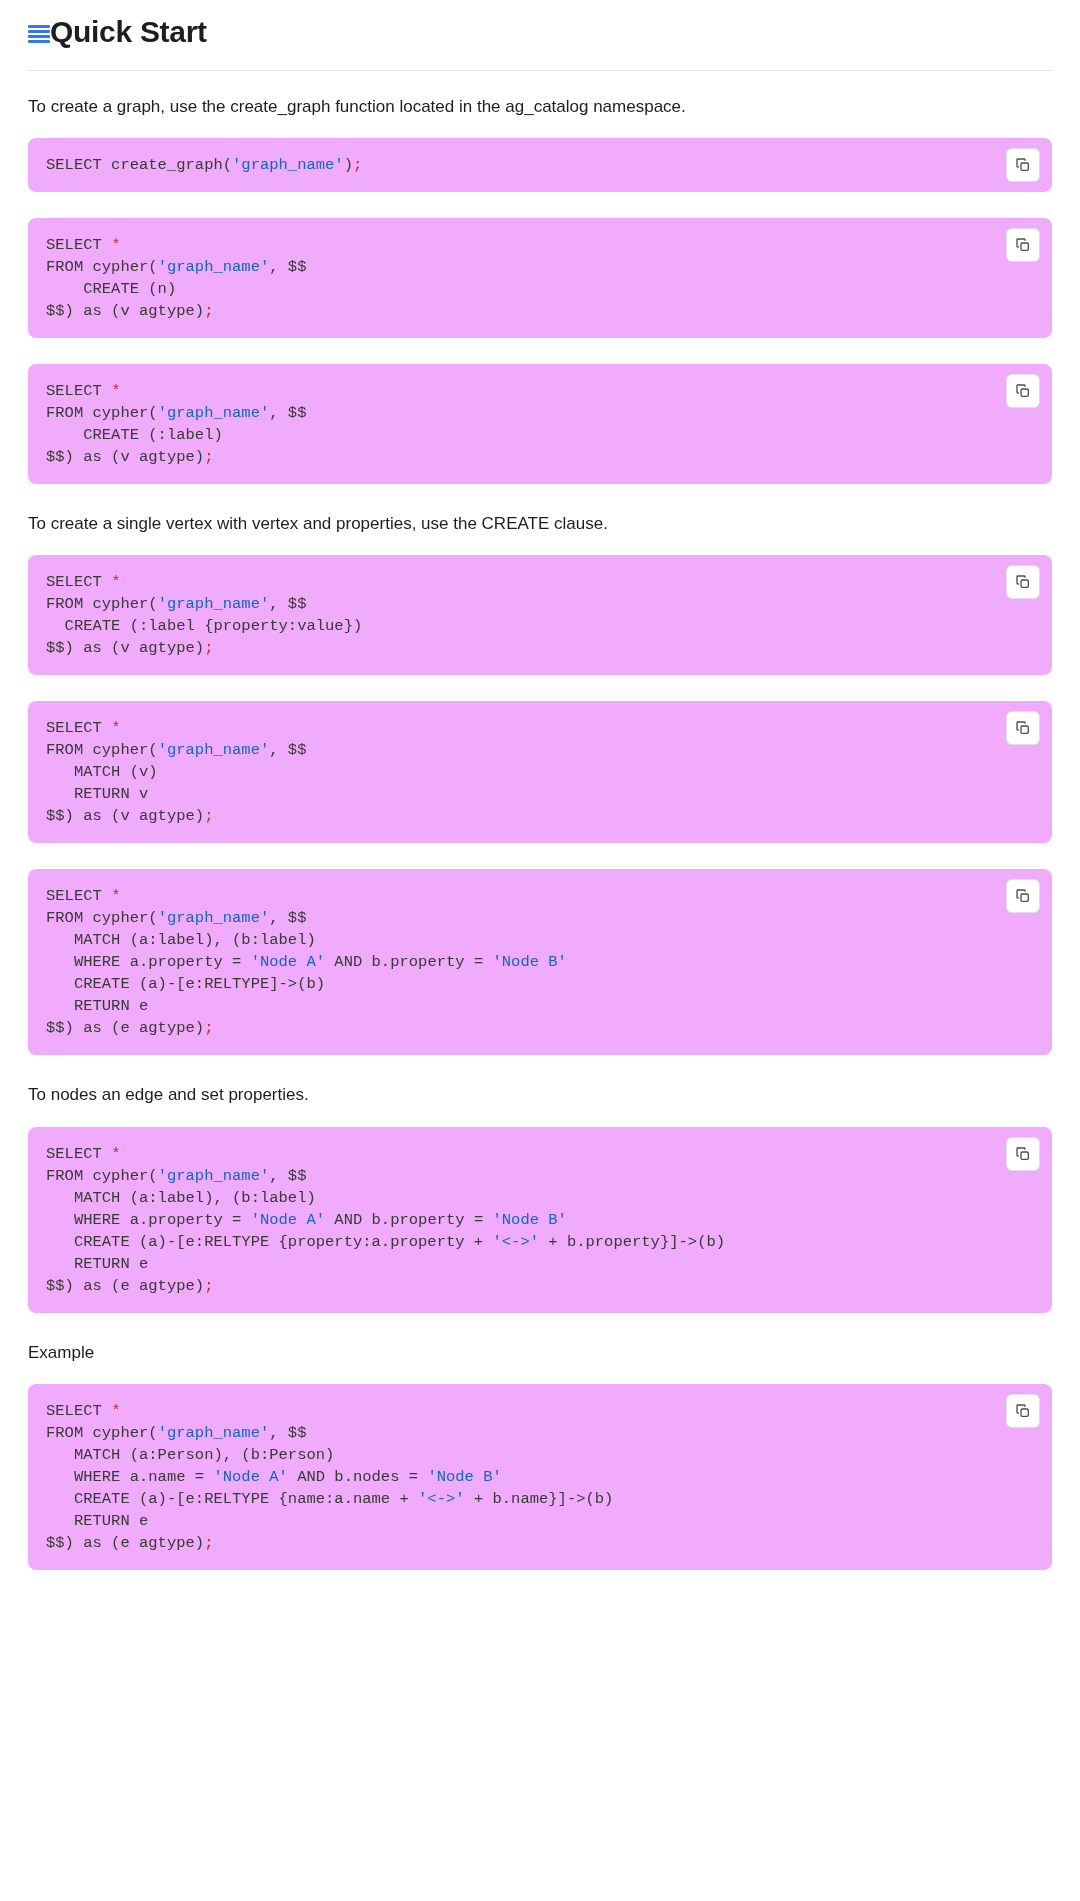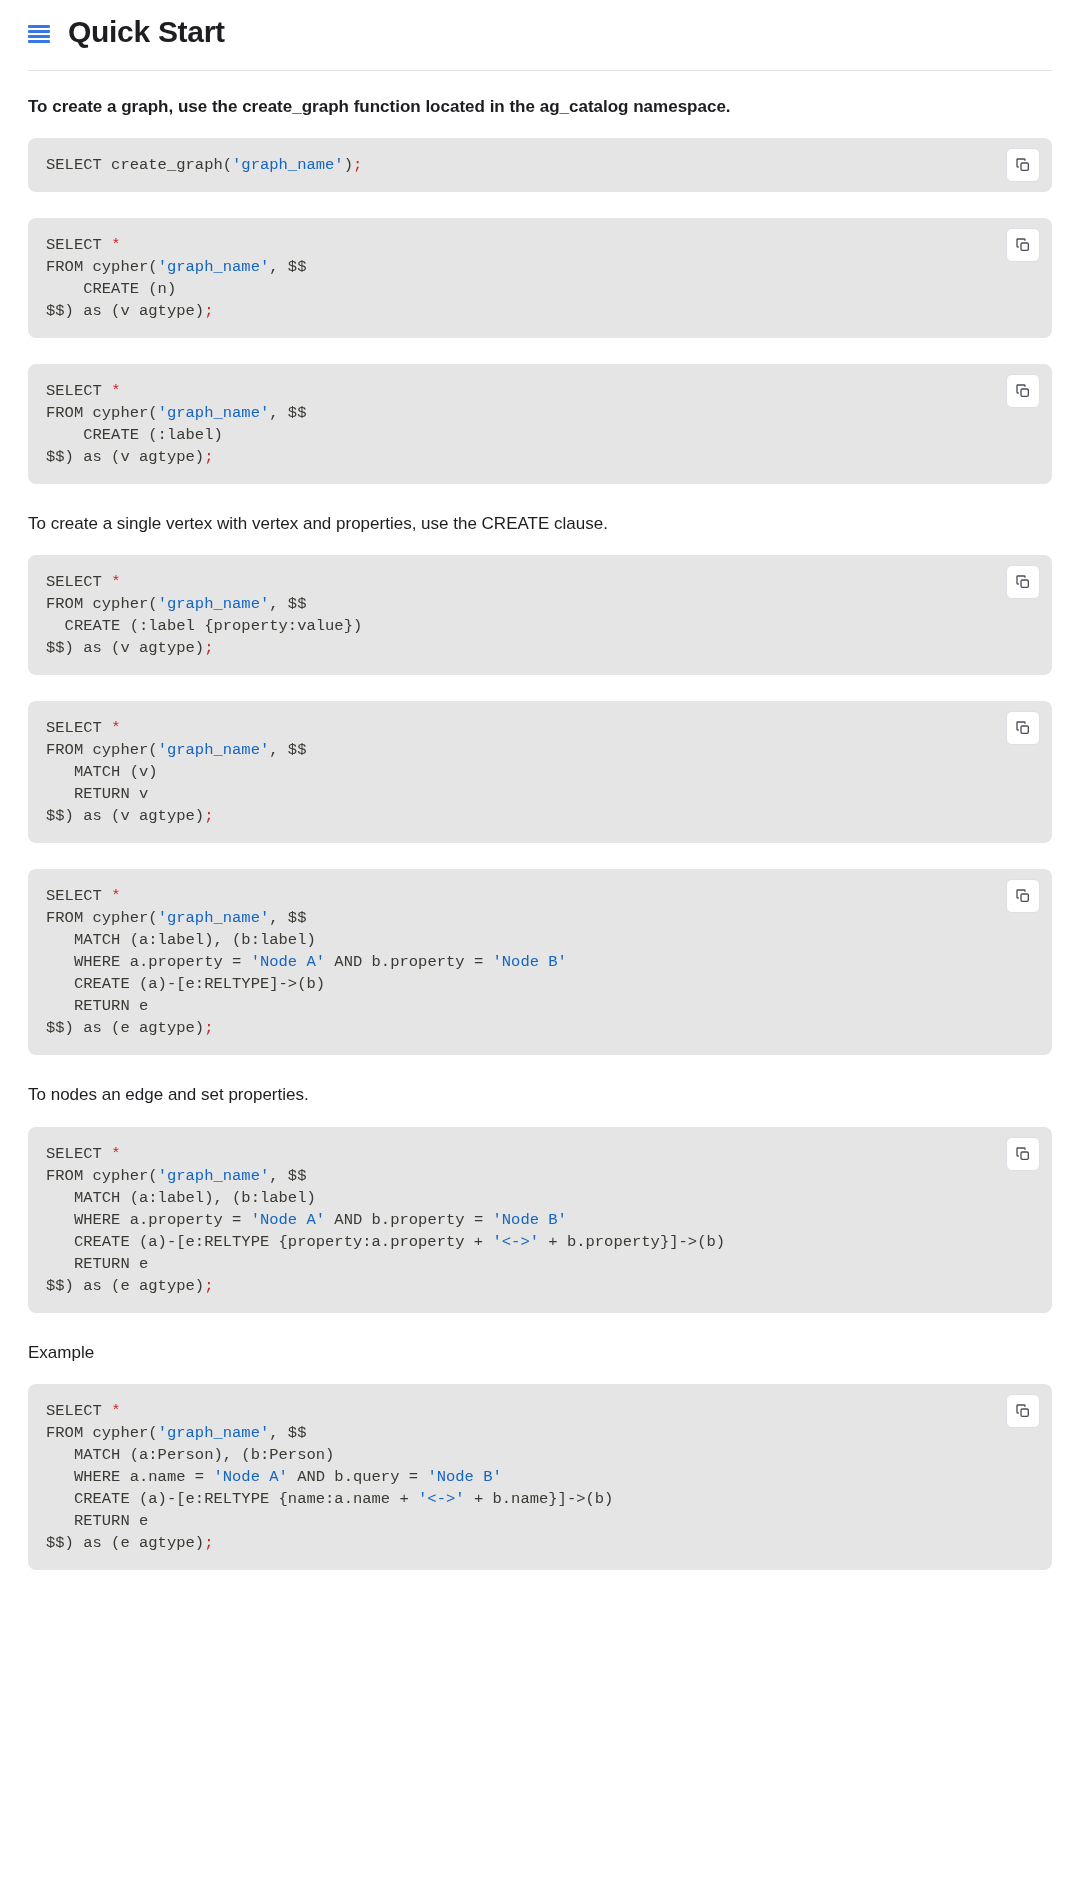--- a/index.html
+++ b/index.html
@@ -15,21 +15,20 @@
     -webkit-font-smoothing: antialiased;
   }
   .page {
     width: 1080px;
     padding: 0 28px 40px 28px;
   }
   
   .doc-header {
     display: flex;
     align-items: center;
-    gap: 18px;
     padding: 14px 0 20px 0;
     border-bottom: 1px solid #e3e5e8;
     margin-bottom: 22px;
   }
   .header-icon {
     width: 22px;
     height: 22px;
     flex: 0 0 22px;
     position: relative;
     margin-top: 4px;
@@ -54,25 +53,25 @@
     margin: 0;
     color: #1c1e21;
   }
   
   p.para {
     font-size: 17px;
     line-height: 1.6;
     margin: 24px 0 18px 0;
     color: #1c1e21;
   }
-  p.para:first-of-type { margin-top: 0; font-weight: bold; }
+  p.para:first-of-type { margin-top: 0; }
   
   .codeblock {
     position: relative;
-    background: #e5e5e5;
+    background: #f0abfc;
     border-radius: 8px;
     margin: 0 0 26px 0;
     padding: 16px 60px 16px 18px;
     overflow: hidden;
   }
   pre.code {
     margin: 0;
     font-family: "Liberation Mono", "DejaVu Sans Mono", monospace;
     font-size: 15.5px;
     line-height: 1.42;
@@ -219,21 +218,21 @@
               <path d="M5 15H4a1 1 0 0 1-1-1V4a1 1 0 0 1 1-1h10a1 1 0 0 1 1 1v1"></path>
             </svg>
           </span>
         </button>
       </div>
       <p class="para">Example</p>
       <div class="codeblock">
         <pre class="code"><span>SELECT </span><span class="tok-op">*</span><span>
 FROM cypher(</span><span class="tok-str">'graph_name'</span><span>, $$
    MATCH (a:Person), (b:Person)
-   WHERE a.name = </span><span class="tok-str">'Node A'</span><span> AND b.query = </span><span class="tok-str">'Node B'</span><span>
+   WHERE a.name = </span><span class="tok-str">'Node A'</span><span> AND b.nodes = </span><span class="tok-str">'Node B'</span><span>
    CREATE (a)-[e:RELTYPE {name:a.name + </span><span class="tok-str">'&lt;-&gt;'</span><span> + b.name}]-&gt;(b)
    RETURN e
 $$) as (e agtype)</span><span class="tok-pun">;</span></pre>
         <button class="copy-btn" title="Copy code to clipboard">
           <span>
             <svg width="16" height="16" viewBox="0 0 24 24" fill="none" stroke="#4a4f56" stroke-width="2" stroke-linecap="round" stroke-linejoin="round">
               <rect x="9" y="9" width="11" height="11" rx="2"></rect>
               <path d="M5 15H4a1 1 0 0 1-1-1V4a1 1 0 0 1 1-1h10a1 1 0 0 1 1 1v1"></path>
             </svg>
           </span>

